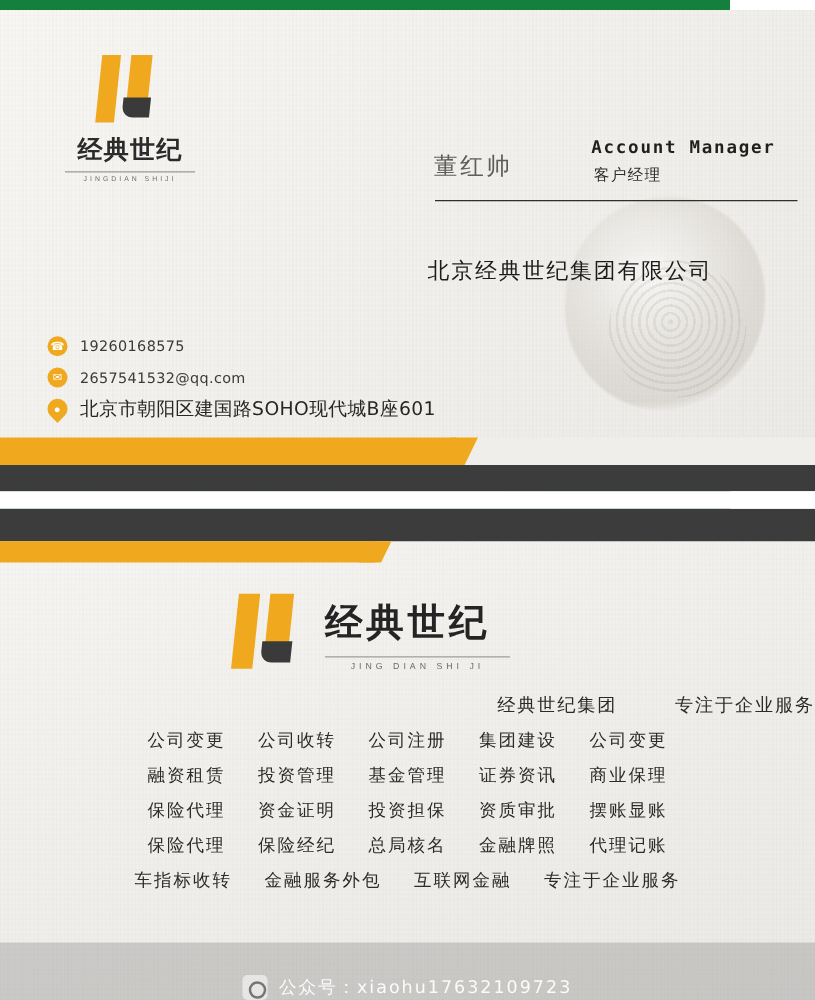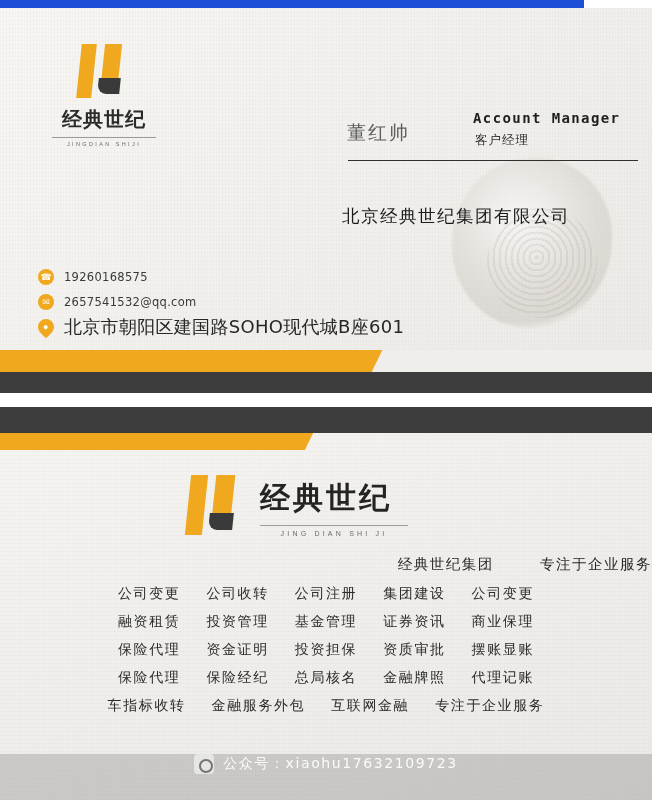--- a/index.html
+++ b/index.html
@@ -11,21 +11,21 @@
     width: 652px;
     height: 800px;
     font-family: "Liberation Sans", sans-serif;
     overflow: hidden;
     position: relative;
   }
   .page {
     position: relative;
     width: 584px;
     height: 800px;
-    background: #1d4ed8;
+    background: #15803d;
   }
 
   
   .card-front {
     position: absolute;
     left: 0; top: 8px;
     width: 652px;
     height: 385px;
     background:
       repeating-linear-gradient(90deg, rgba(0,0,0,0.014) 0px, rgba(0,0,0,0.014) 1px, rgba(255,255,255,0) 1px, rgba(255,255,255,0) 3px),
@@ -192,21 +192,21 @@
     border-radius: 50% 50% 50% 0;
     transform: rotate(-45deg);
   }
   .c-icon.pin span { display: inline-block; transform: rotate(45deg); }
   .c-text {
     font-family: "DejaVu Sans", sans-serif;
     font-size: 11.5px;
     color: #3a3a3a;
     letter-spacing: 0.3px;
   }
-  .c-text.addr { font-size: 18px; color: #262626; }
+  .c-text.addr { font-size: 15px; color: #262626; }
 
   
   .band-yellow {
     position: absolute;
     left: 0; top: 342px;
     width: 365px; height: 22px;
     background: #f0a81e;
   }
   .band-dark {
     position: absolute;
@@ -329,21 +329,21 @@
   }
   .svc-row .svc-item { white-space: nowrap; }
 
   
   .watermark {
     position: absolute;
     left: 0; bottom: 0;
     width: 652px; height: 46px;
     background: rgba(120,120,120,0.30);
     display: flex;
-    align-items: flex-start;
+    align-items: flex-end;
     justify-content: center;
     margin-top: 20px;
   }
   .wm-inner {
     display: flex;
     align-items: center;
     color: rgba(255,255,255,0.92);
     font-family: "DejaVu Sans", sans-serif;
     font-size: 14px;
     letter-spacing: 1.6px;

